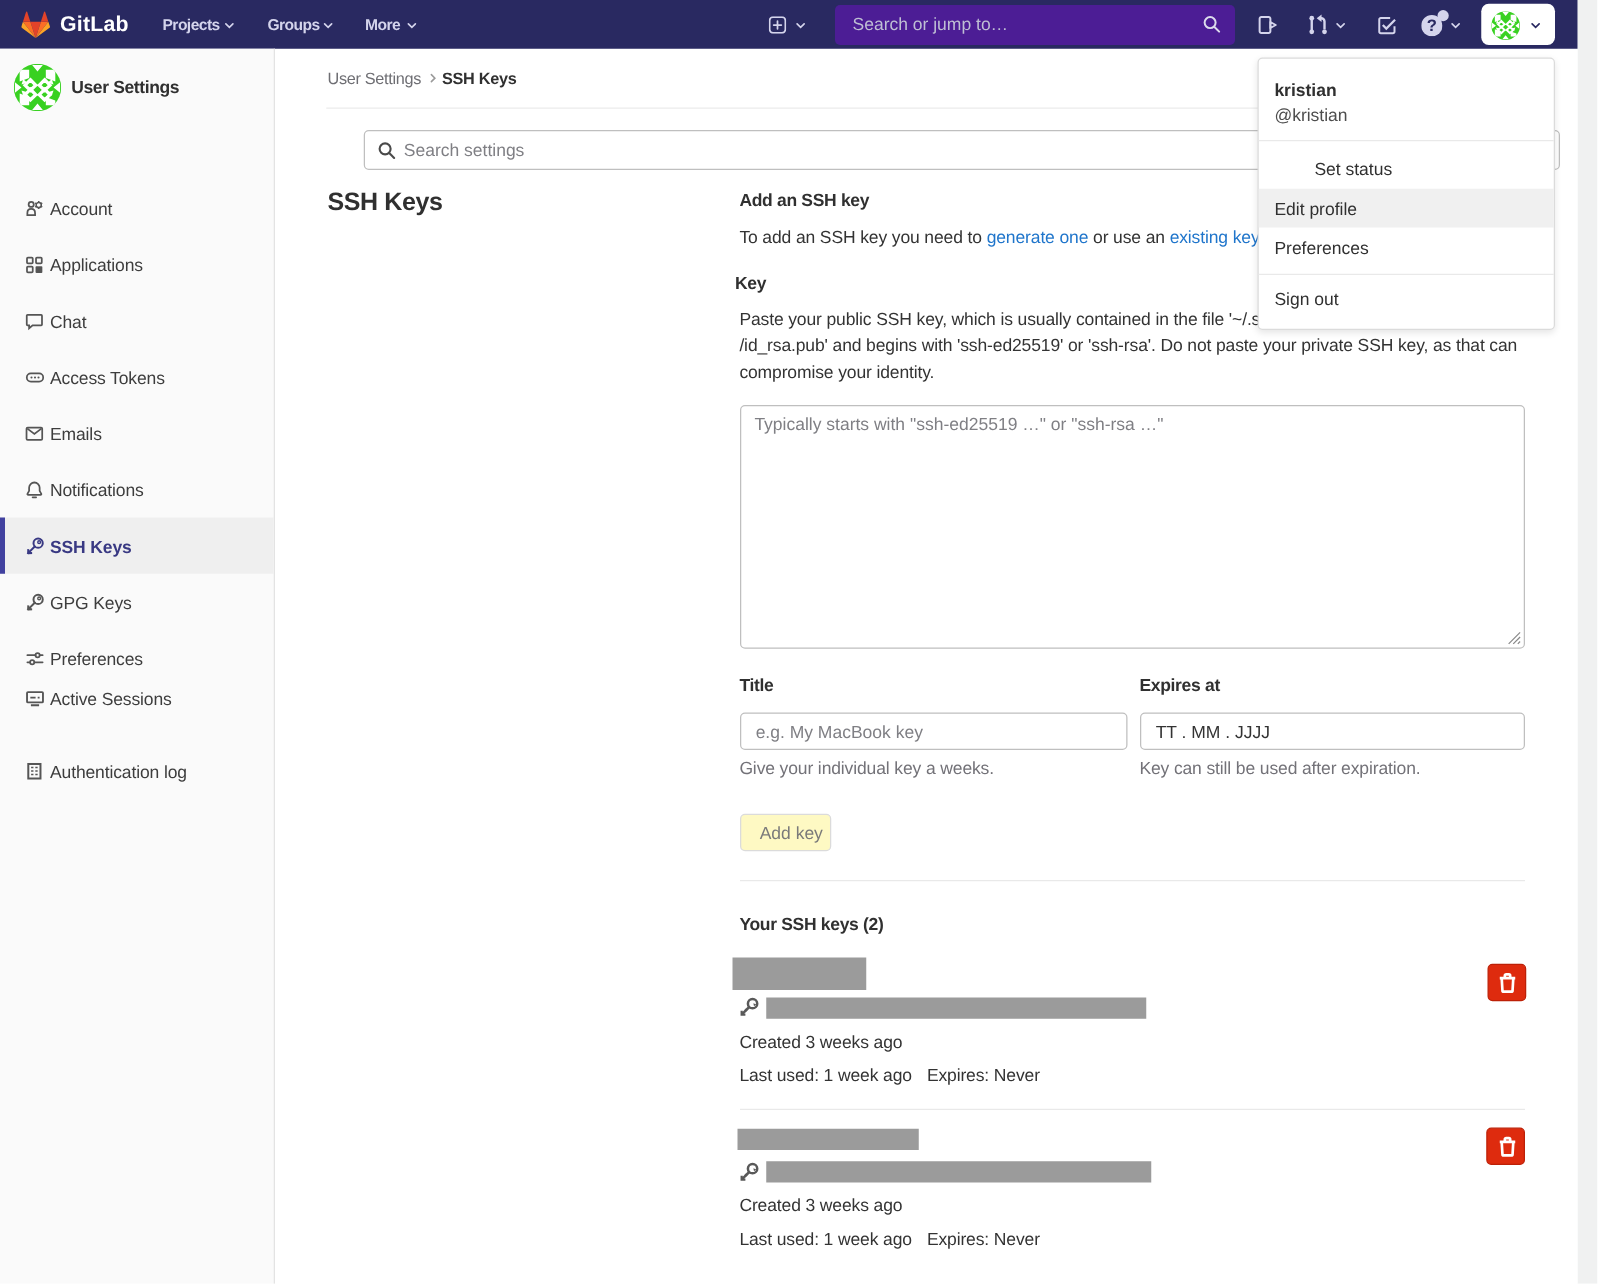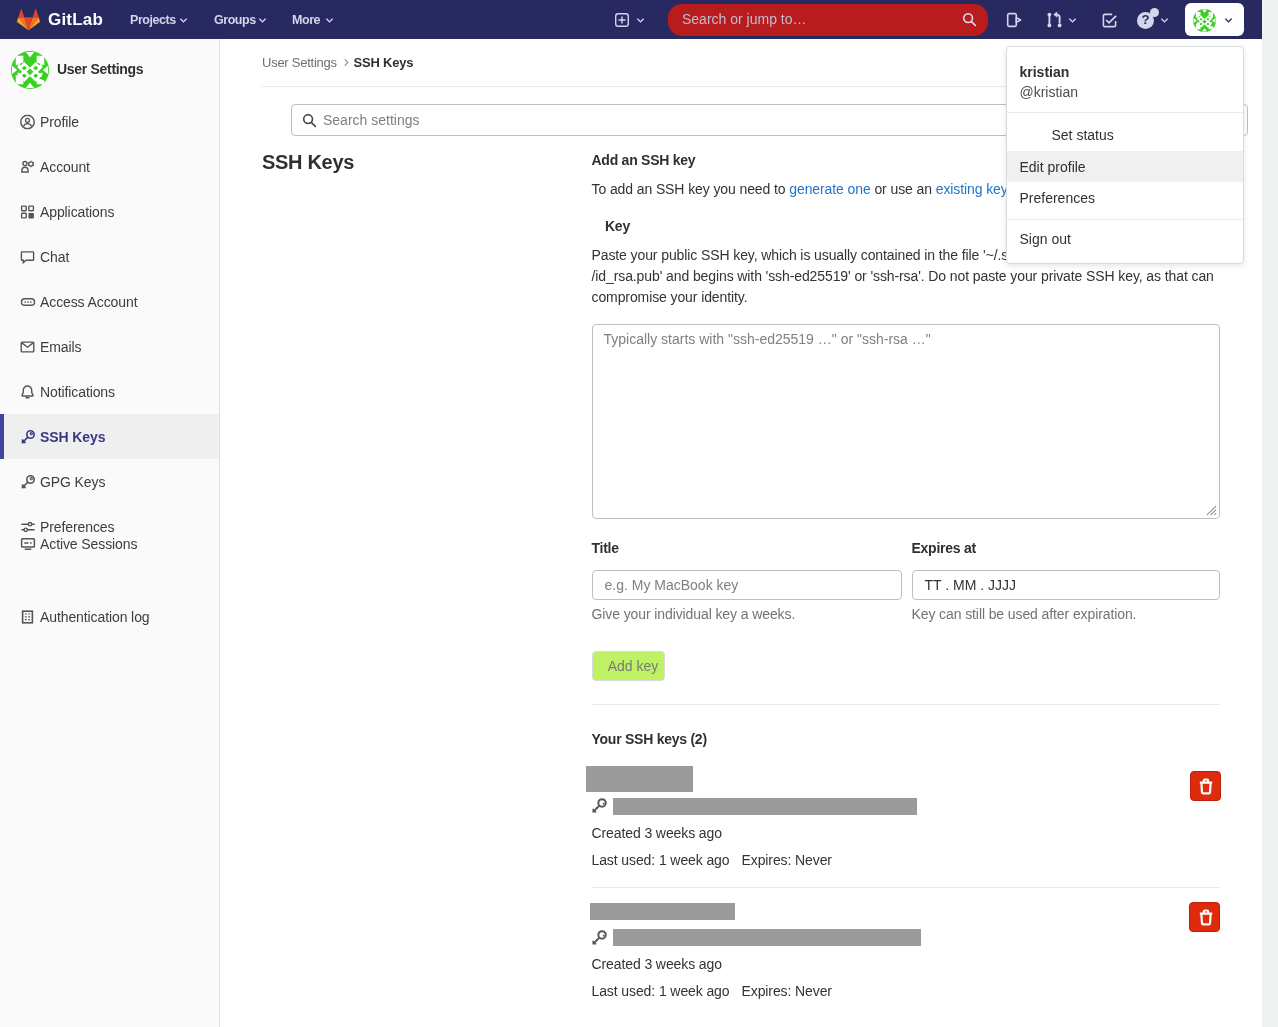--- a/index.html
+++ b/index.html
@@ -62,21 +62,21 @@
       </svg>
 
     <svg class="abs" style="left:615px; top:13px;" width="14" height="14" viewBox="0 0 16 16">
       <rect x="0.8" y="0.8" width="14.4" height="14.4" rx="3" fill="none" stroke="#d4d4ec" stroke-width="1.6"></rect>
       <path d="M8 4.5v7M4.5 8h7" stroke="#d4d4ec" stroke-width="1.6" stroke-linecap="round"></path>
     </svg>
     <svg class="caret" style="left:636px; top:16px;" viewBox="0 0 16 16">
         <path fill="none" stroke="#d4d4ec" stroke-width="2.4" stroke-linecap="round" d="M3 5.5 8 10.5 13 5.5"></path>
       </svg>
 
-    <div class="abs" style="left:668px; top:4px; width:320px; height:32px; background:#b91c1c; border-radius:14px;">
+    <div class="abs" style="left:668px; top:4px; width:320px; height:32px; background:#4c1d95; border-radius:4px;">
       <div style="position:absolute; left:14px; top:0; height:32px; line-height:31px; font-size:14px; color:#bfbfd4;">Search or jump to…</div>
       <svg class="abs" style="right:11px; top:8px;" width="15" height="15" viewBox="0 0 16 16">
           <circle cx="6.5" cy="6.5" r="4.7" fill="none" stroke="#dcdcec" stroke-width="1.7"></circle>
           <path d="m10.2 10.2 4 4" stroke="#dcdcec" stroke-width="1.7" stroke-linecap="round"></path>
         </svg>
     </div>
 
     <svg class="abs" style="left:1006px; top:12px;" width="16" height="16" viewBox="0 0 16 16">
       <path fill="none" stroke="#d4d4ec" stroke-width="1.6" d="M1.7 3 A1.4 1.4 0 0 1 3.1 1.6 H8.9 A1.4 1.4 0 0 1 10.3 3 V13 A1.4 1.4 0 0 1 8.9 14.4 H3.1 A1.4 1.4 0 0 1 1.7 13 Z"></path>
       <path fill="none" stroke="#d4d4ec" stroke-width="1.5" stroke-linejoin="round" d="M10.3 5.6 14.6 8 10.3 10.4 Z"></path>
@@ -142,28 +142,20 @@
         <g fill="#fff">
           <path d="M5 5h8v7l-8 3zM35 5h-8v7l8 3zM5 35h8v-7l-8-3zM35 35h-8v-7l8 3z"></path>
           <path d="M14 13.5l4.5 4.5-4.5 4.5-4.5-4.5zM26 13.5l4.5 4.5-4.5 4.5-4.5-4.5zM14 21.5l4.5 4.5-4.5 4.5-4.5-4.5zM26 21.5l4.5 4.5-4.5 4.5-4.5-4.5z" fill="none" stroke="#fff" stroke-width="2.8"></path>
           <path d="M15.5 1l4.5 5.5L24.5 1zM1 15.5l5.5 4.5L1 24.5zM39 15.5l-5.5 4.5 5.5 4.5zM15.5 39l4.5-5.5 4.5 5.5z"></path>
           <path d="M8 13l3.5 3-5 1.5zM32 13l-3.5 3 5 1.5zM8 27l3.5-3-5-1.5zM32 27l-3.5-3 5-1.5z"></path>
         </g>
       </g>
     </svg>
     <div class="abs" style="left:57px; top:22px; font-size:14px; font-weight:bold; color:#303030; letter-spacing:-0.3px;">User Settings</div>
 
-    <div class="sitem" style="top:60.25px;">
-      <svg width="15" height="15" viewBox="0 0 16 16">
-          <circle cx="8" cy="8" r="7.2" fill="none" stroke="#555" stroke-width="1.5"></circle>
-          <circle cx="8" cy="6.2" r="2.1" fill="none" stroke="#555" stroke-width="1.4"></circle>
-          <path d="M3.7 12.8c.6-2 2.2-3.1 4.3-3.1s3.7 1.1 4.3 3.1" fill="none" stroke="#555" stroke-width="1.4"></path>
-        </svg>
-      <div class="lbl">Profile</div>
-    </div>
     <div class="sitem" style="top:105.25px;">
       <svg width="15" height="15" viewBox="0 0 16 16">
           <circle cx="5.3" cy="4.3" r="2.2" fill="none" stroke="#555" stroke-width="1.5"></circle>
           <path d="M2 13.4v-1.6c0-2.1 1.4-3.6 3.3-3.6s3.3 1.5 3.3 3.6v1.6z" fill="none" stroke="#555" stroke-width="1.5"></path>
           <g stroke="#555" stroke-width="1.3" fill="none">
             <circle cx="11.7" cy="4.8" r="2.2"></circle>
             <path d="M11.7 1.3v1M11.7 7.3v1M8.7 3.1l.9.5M13.8 6l.9.5M8.7 6.5l.9-.5M13.8 3.6l.9-.5"></path>
           </g>
           <circle cx="11.7" cy="4.8" r="1" fill="#fafafa" stroke="none"></circle>
         </svg>
@@ -186,21 +178,21 @@
         </svg>
       <div class="lbl">Chat</div>
     </div>
     <div class="sitem" style="top:240.25px;">
       <svg width="16" height="15" viewBox="0 0 16 16">
           <rect x="1" y="4.5" width="14" height="7" rx="3.5" fill="none" stroke="#555" stroke-width="1.5"></rect>
           <circle cx="5" cy="8" r="0.9" fill="#555"></circle>
           <circle cx="8" cy="8" r="0.9" fill="#555"></circle>
           <circle cx="11" cy="8" r="0.9" fill="#555"></circle>
         </svg>
-      <div class="lbl">Access Account</div>
+      <div class="lbl">Access Tokens</div>
     </div>
     <div class="sitem" style="top:285.25px;">
       <svg width="15" height="15" viewBox="0 0 16 16">
           <rect x="1.3" y="2.8" width="13.4" height="10.4" rx="1" fill="none" stroke="#555" stroke-width="1.5"></rect>
           <path d="m2 3.6 6 4.6 6-4.6" fill="none" stroke="#555" stroke-width="1.5"></path>
         </svg>
       <div class="lbl">Emails</div>
     </div>
     <div class="sitem" style="top:330.25px;">
       <svg width="15" height="15" viewBox="0 0 16 16">
@@ -227,21 +219,21 @@
     </div>
     <div class="sitem" style="top:465.25px;">
       <svg width="16" height="15" viewBox="0 0 16 16">
           <path d="M1.5 5h7M12 5h2.5" stroke="#555" stroke-width="1.5" stroke-linecap="round"></path>
           <circle cx="10.2" cy="5" r="1.8" fill="none" stroke="#555" stroke-width="1.5"></circle>
           <path d="M1.5 11h2M7.5 11h7" stroke="#555" stroke-width="1.5" stroke-linecap="round"></path>
           <circle cx="5.6" cy="11" r="1.8" fill="none" stroke="#555" stroke-width="1.5"></circle>
         </svg>
       <div class="lbl">Preferences</div>
     </div>
-    <div class="sitem" style="top:482px;">
+    <div class="sitem" style="top:497px;">
       <svg width="16" height="15" viewBox="0 0 16 16">
           <rect x="1.2" y="2.3" width="13.6" height="8.8" rx="0.8" fill="none" stroke="#555" stroke-width="1.6"></rect>
           <path d="M4 7h4.5" stroke="#555" stroke-width="1.5"></path>
           <path d="M10.3 7h1.6" stroke="#555" stroke-width="1.5"></path>
           <path d="M4.5 13.6h7" stroke="#555" stroke-width="1.7"></path>
         </svg>
       <div class="lbl">Active Sessions</div>
     </div>
     <div class="sitem" style="top:555.25px;">
       <svg width="15" height="15" viewBox="0 0 16 16">
@@ -268,42 +260,42 @@
           <circle cx="6.5" cy="6.5" r="4.7" fill="none" stroke="#4a4a4a" stroke-width="1.8"></circle>
           <path d="m10.2 10.2 4 4" stroke="#4a4a4a" stroke-width="1.8" stroke-linecap="round"></path>
         </svg>
       <div class="abs ph" style="left:31px; top:6.5px; font-size:14px;">Search settings</div>
     </div>
 
     <div class="abs" style="left:41px; top:109.5px; font-size:20px; font-weight:bold; color:#303030; line-height:24px; letter-spacing:-0.3px;">SSH Keys</div>
 
     <div class="abs h-sm" style="left:370.5px; top:109.5px; line-height:21px;">Add an SSH key</div>
     <div class="abs body-txt" style="left:370.5px; top:138.5px; line-height:21px;">To add an SSH key you need to <a class="lnk">generate one</a> or use an <a class="lnk">existing key</a>.</div>
-    <div class="abs h-sm" style="left:384px; top:175.5px; line-height:21px;">Key</div>
+    <div class="abs h-sm" style="left:367px; top:175.5px; line-height:21px;">Key</div>
     <div class="abs body-txt" style="left:370.5px; top:205px; line-height:21px; width:640px;">Paste your public SSH key, which is usually contained in the file '~/.ssh/id_ed25519.pub' or '~/.ssh<br>/id_rsa.pub' and begins with 'ssh-ed25519' or 'ssh-rsa'. Do not paste your private SSH key, as that can<br>compromise your identity.</div>
 
     <div class="inp" style="left:370.5px; top:284px; width:628px; height:195px;">
       <div class="abs ph" style="left:11px; top:6px; font-size:14px;">Typically starts with "ssh-ed25519 …" or "ssh-rsa …"</div>
       <svg class="abs" style="right:2px; bottom:2px;" width="11" height="11" viewBox="0 0 12 12">
           <path d="M11 1 1 11M11 5 5 11M11 9 9 11" stroke="#8a8a8a" stroke-width="1.1"></path>
         </svg>
     </div>
 
     <div class="abs h-sm" style="left:370.5px; top:498px; line-height:21px;">Title</div>
     <div class="abs h-sm" style="left:690.5px; top:498px; line-height:21px;">Expires at</div>
     <div class="inp" style="left:370.5px; top:529.5px; width:310px; height:30px;">
       <div class="abs ph" style="left:12px; top:6px; font-size:14px;">e.g. My MacBook key</div>
     </div>
     <div class="inp" style="left:690.5px; top:529.5px; width:308px; height:30px;">
       <div class="abs" style="left:12px; top:6px; font-size:14px; color:#333;">TT . MM . JJJJ</div>
     </div>
     <div class="abs body-txt muted" style="left:370.5px; top:564px; line-height:21px;">Give your individual key a weeks.</div>
     <div class="abs body-txt muted" style="left:690.5px; top:564px; line-height:21px;">Key can still be used after expiration.</div>
 
-    <div class="abs" style="left:370.5px; top:611px; width:73px; height:30px; background:#bef264; border:1px solid #dbdbdb; border-radius:4px; font-size:14px; color:#7a7a7a; text-align:center; line-height:28px;padding-left:10px;">Add key</div>
+    <div class="abs" style="left:370.5px; top:611px; width:73px; height:30px; background:#fef9c3; border:1px solid #dbdbdb; border-radius:4px; font-size:14px; color:#7a7a7a; text-align:center; line-height:28px;padding-left:10px;">Add key</div>
 
     <div class="divider" style="left:370.5px; top:664px; width:628px;"></div>
     <div class="abs h-sm" style="left:370.5px; top:689px; line-height:21px;">Your SSH keys (2)</div>
 
     <div class="grayblock" style="left:364.5px; top:725.5px; width:107px; height:26px;"></div>
     <svg class="abs" style="left:370px; top:757px;" width="17" height="17" viewBox="0 0 16 16">
         <circle cx="10.4" cy="5.6" r="3.5" fill="none" stroke="#595959" stroke-width="1.9"></circle>
         <path d="M11 5.2l2.2 1-1.7 1.4z" fill="#595959"></path>
         <path d="M7.9 8.1 2.7 13.3" stroke="#595959" stroke-width="1.9"></path>
         <path d="M2.2 11v2.8h2.8" fill="none" stroke="#595959" stroke-width="1.7"></path>

